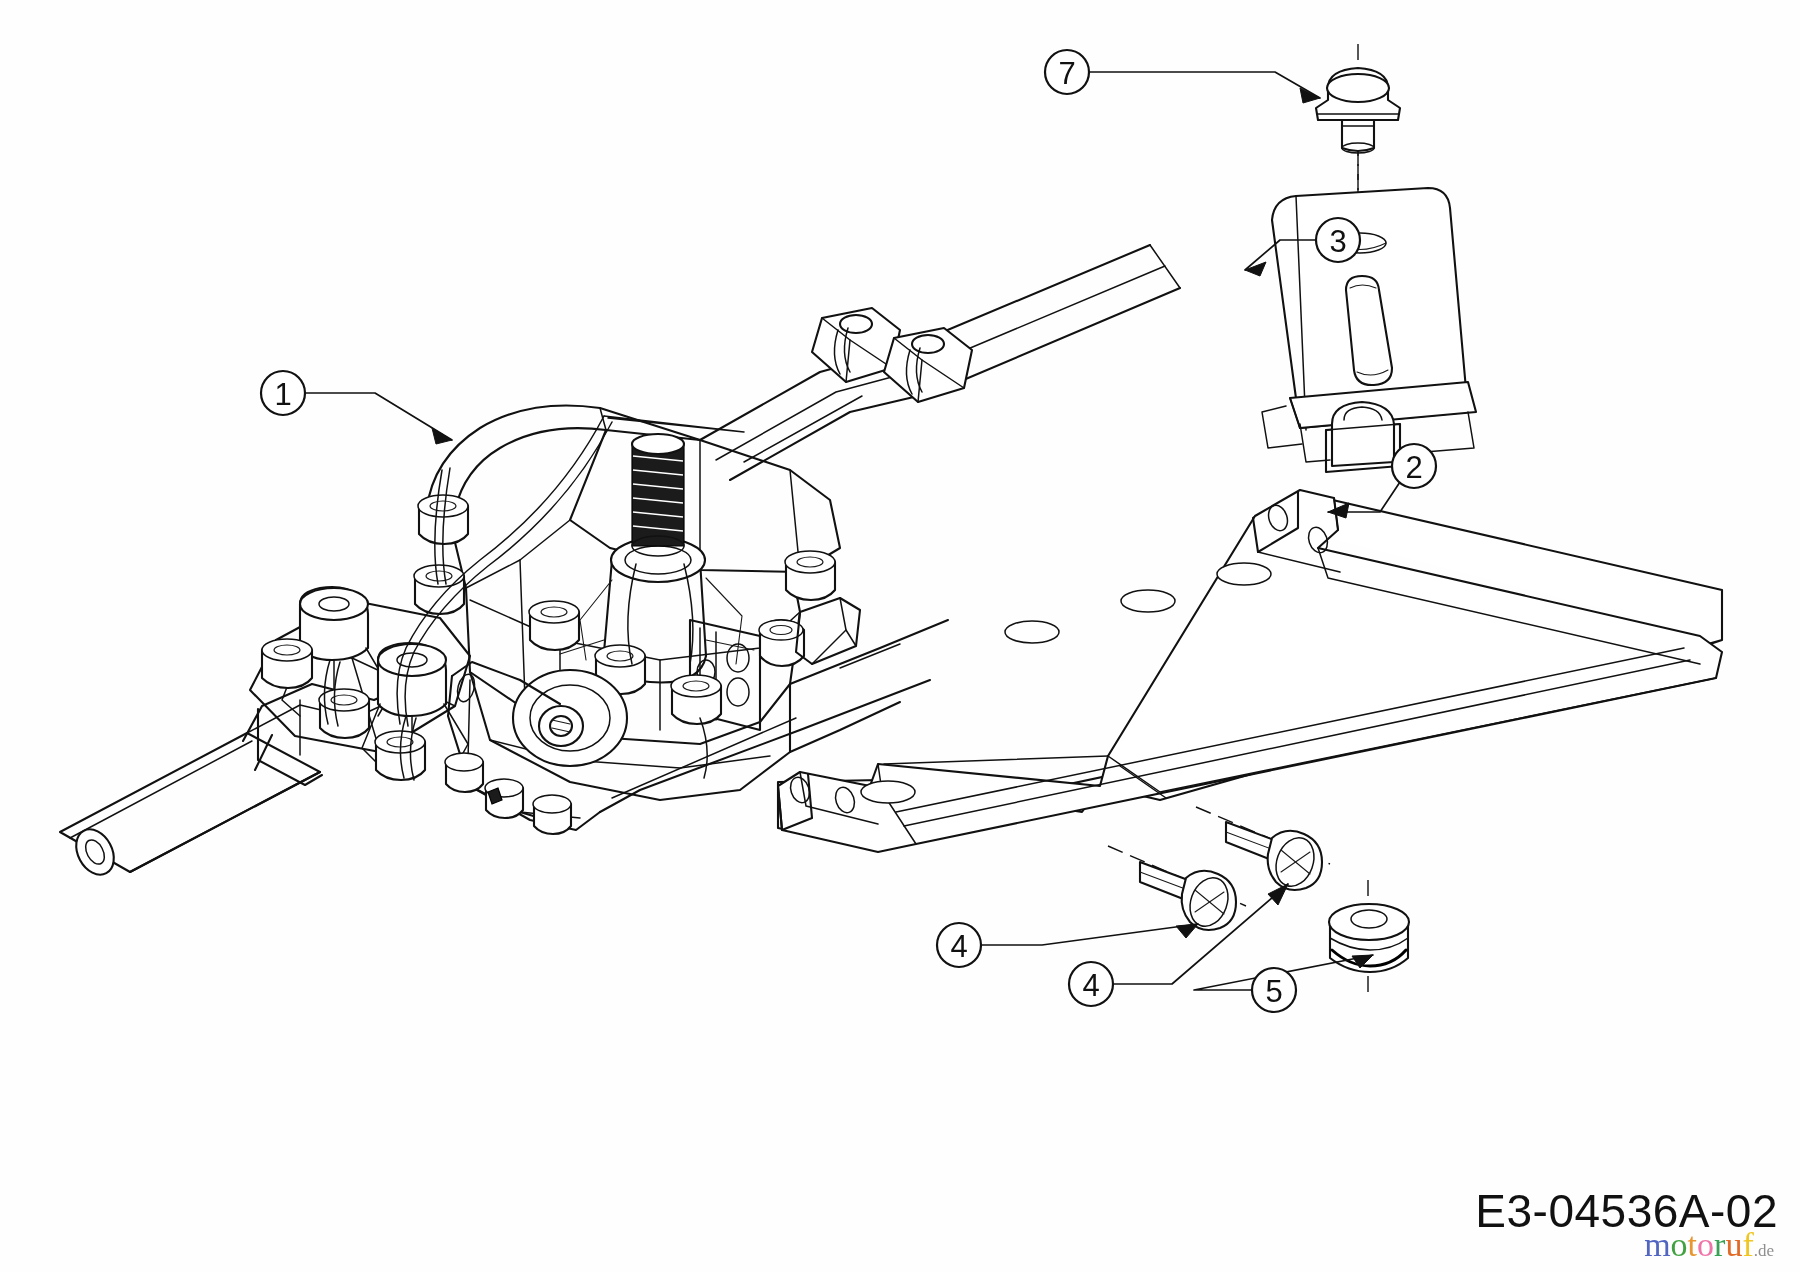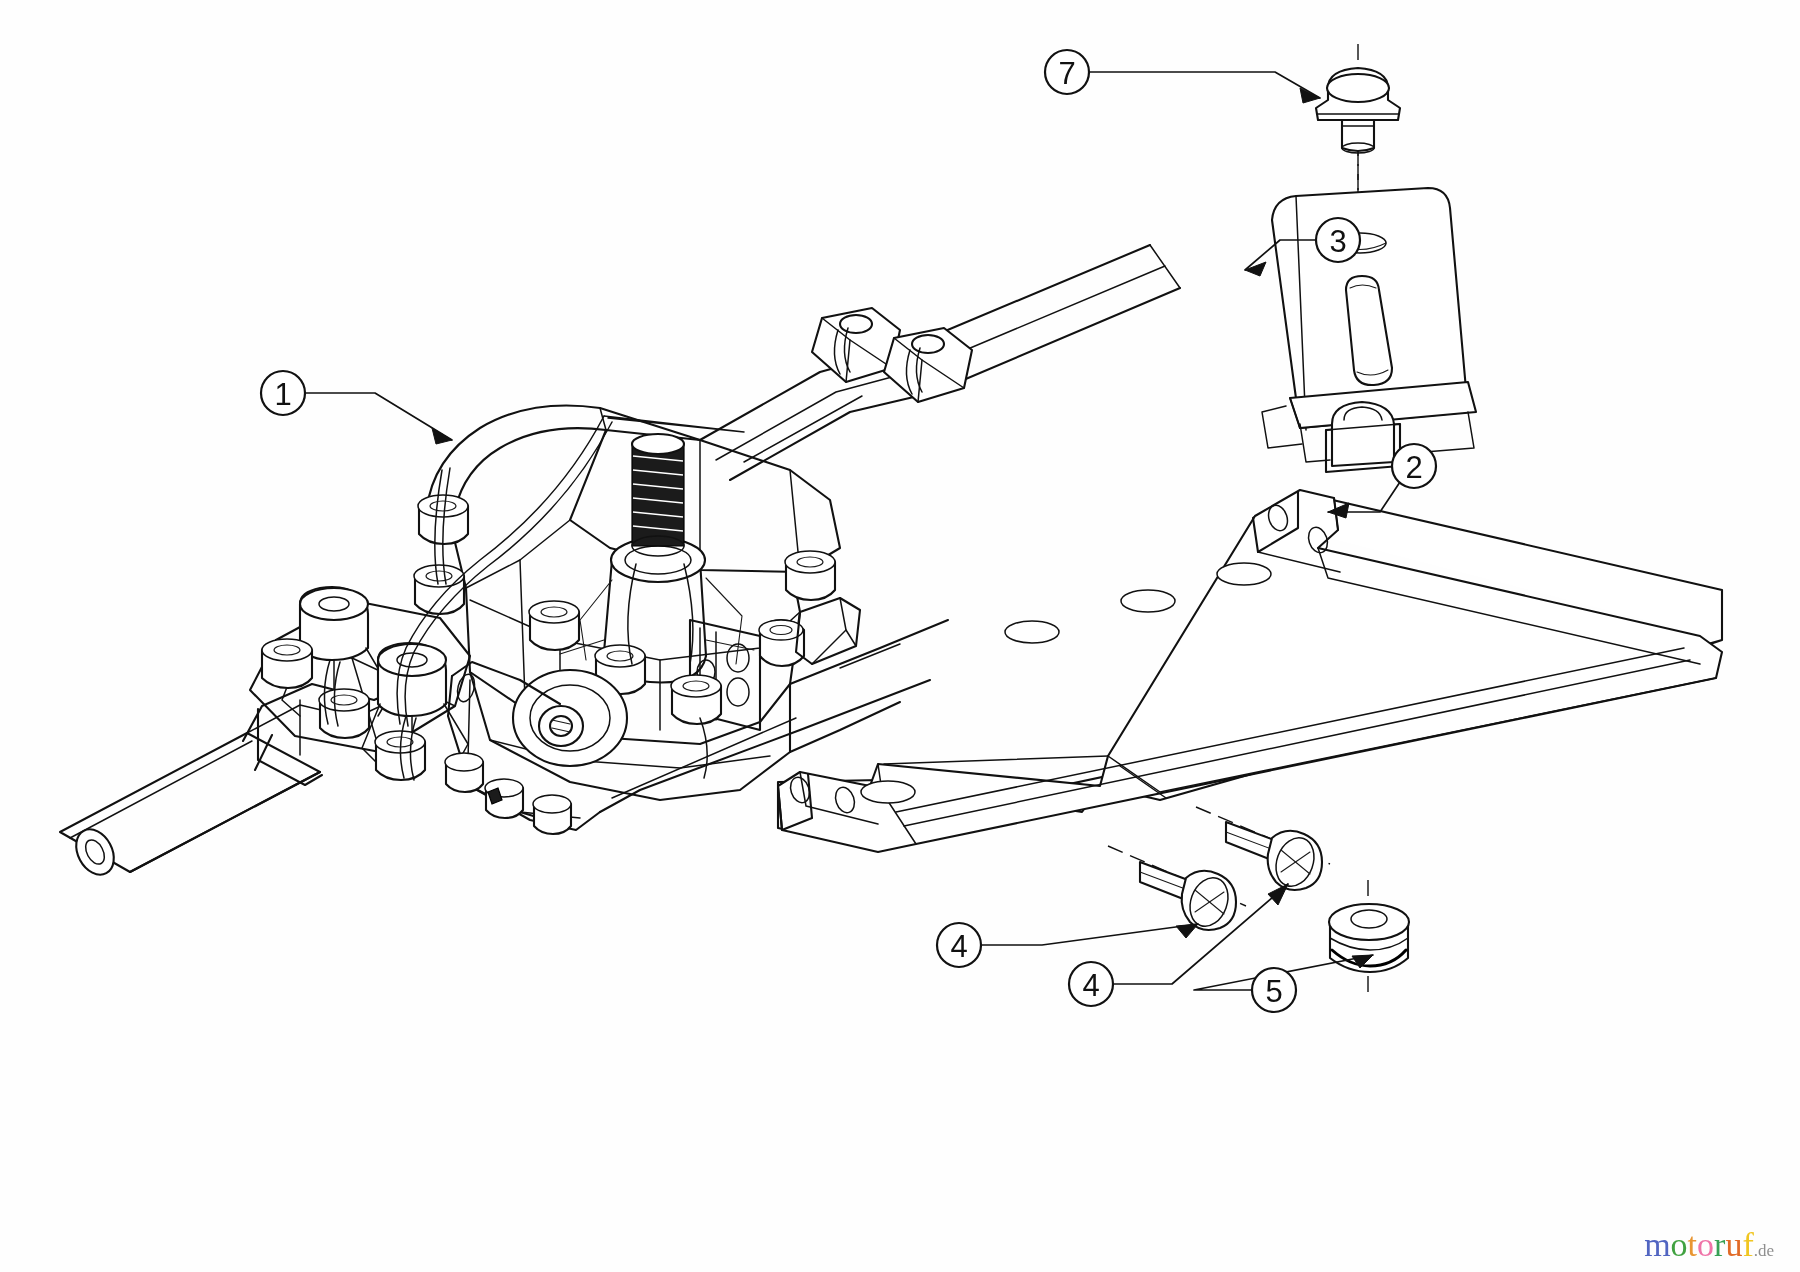--- a/index.html
+++ b/index.html
@@ -446,16 +446,17 @@
         <text class="callout-text" x="1274" y="991">5</text>
       </g>
       <g>
         <circle class="callout-circle" cx="1067" cy="72" r="22"></circle>
         <text class="callout-text" x="1067" y="73">7</text>
       </g>
     </g>
 
   </svg>
 
+  <div id="drawing-number">E3-04536A-02</div>
 
   <div id="watermark"><span style="color: rgb(74, 95, 191);">m</span><span style="color: rgb(58, 158, 58);">o</span><span style="color: rgb(232, 146, 42);">t</span><span style="color: rgb(239, 111, 165);">o</span><span style="color: rgb(47, 158, 79);">r</span><span style="color: rgb(224, 101, 31);">u</span><span style="color: rgb(240, 196, 25);">f</span><span class="wm-de" style="color: rgb(138, 138, 138);">.de</span></div>
 
 </div>
 
 </body></html>

